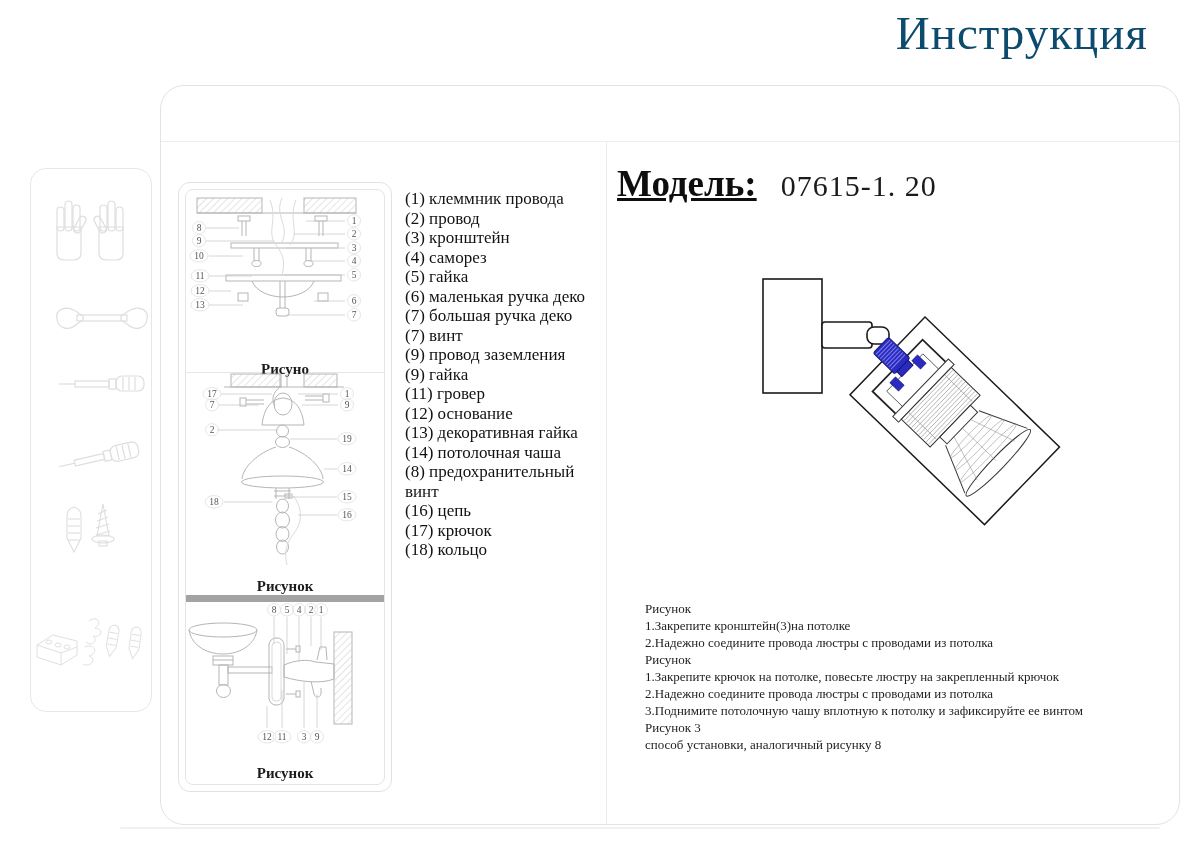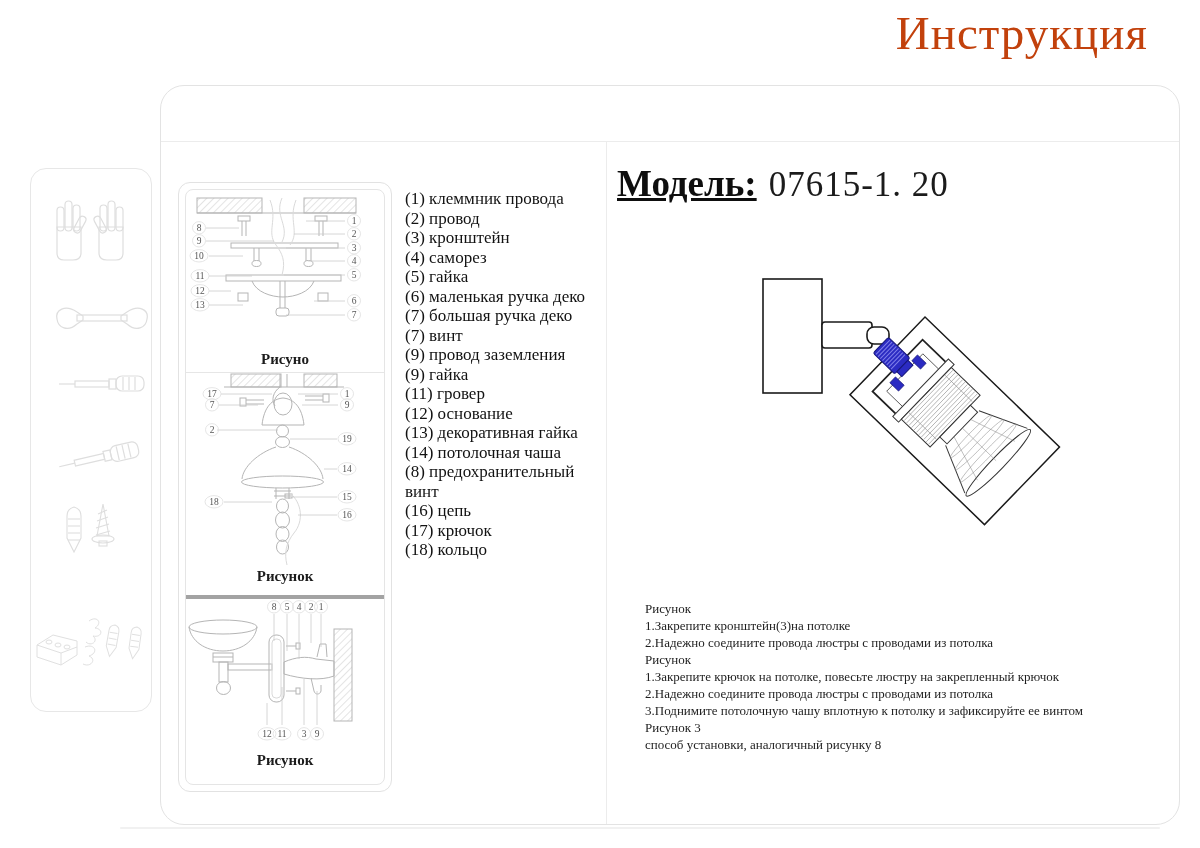--- a/index.html
+++ b/index.html
@@ -1,48 +1,48 @@
 <!DOCTYPE html>
 <html><head>
 <meta charset="utf-8">
 <style>
   html,body{margin:0;padding:0;background:#fff;}
   .page{position:relative;width:1200px;height:848px;background:#fff;overflow:hidden;
         font-family:"Liberation Serif",serif;color:#151515;}
-  .title{position:absolute;top:6px;right:52px;font-size:47px;color:#c2410c;letter-spacing:1px;}
+  .title{position:absolute;top:6px;right:52px;font-size:47px;color:#0c4a6e;letter-spacing:1px;}
   
   .sidebar{position:absolute;left:30px;top:168px;width:120px;height:542px;
            border:1px solid #e7e7e7;border-radius:16px;}
   
   .mainbox{position:absolute;left:160px;top:85px;width:1018px;height:738px;
            border:1px solid #e3e3e3;border-radius:24px;}
   .hline{position:absolute;left:0;right:0;top:55px;border-top:1px solid #ececec;}
   .vline{position:absolute;left:445px;top:55px;bottom:0;width:1px;background:#ececec;}
   .shadowline{position:absolute;left:120px;top:827px;width:1040px;height:2px;background:#f1f1f1;border-radius:2px;}
   
   .figpanel{position:absolute;left:17px;top:96px;width:214px;height:610px;
             border:1px solid #e2e2e2;border-radius:12px;box-sizing:border-box;padding:6px;}
   .figinner{width:100%;height:100%;border:1px solid #e5e5e5;border-radius:8px;box-sizing:border-box;overflow:hidden;}
   .figsec{position:relative;text-align:center;}
   .figsec.s1{height:182px;border-bottom:1px solid #e6e6e6;}
-  .figsec.s2{height:222px;border-bottom:4px solid #a3a3a3;}
+  .figsec.s2{height:222px;border-bottom:7px solid #a3a3a3;}
   .figsec.s3{height:188px;}
-  .figcap{font-weight:bold;font-size:15px;color:#1c1c1c;margin-top:1px;}
+  .figcap{font-weight:bold;font-size:15px;color:#1c1c1c;margin-top:11px;}
   svg.fig{display:block;margin:0 auto;}
   .lbltext{font:9.5px "Liberation Serif",serif;fill:#555;text-anchor:middle;}
   .lblring{fill:none;stroke:#dedede;stroke-width:0.8;}
   .leader{stroke:#cccccc;stroke-width:0.8;}
   .art{stroke:#b5b5b5;fill:none;stroke-width:1;}
   .faint{stroke:#dadada;fill:none;stroke-width:1;}
   
   .parts{position:absolute;left:244px;top:103px;width:192px;font-size:17px;line-height:19.5px;color:#121212;}
   
   .model{position:absolute;left:456px;top:76px;white-space:nowrap;}
   .model .lab{font-size:37px;font-weight:bold;color:#0e0e0e;text-decoration:underline;}
-  .model .num{font-size:35px;color:#1b1b1b;margin-left:12px;letter-spacing:1px;}
+  .model .num{font-size:30px;color:#1b1b1b;margin-left:24px;letter-spacing:1px;}
   
   .draw{position:absolute;left:454px;top:159px;}
   
   .instr{position:absolute;left:484px;top:514px;width:530px;font-size:13px;line-height:17px;color:#1d1d1d;}
 </style>
 </head>
 <body>
 
 <div class="page">
 

